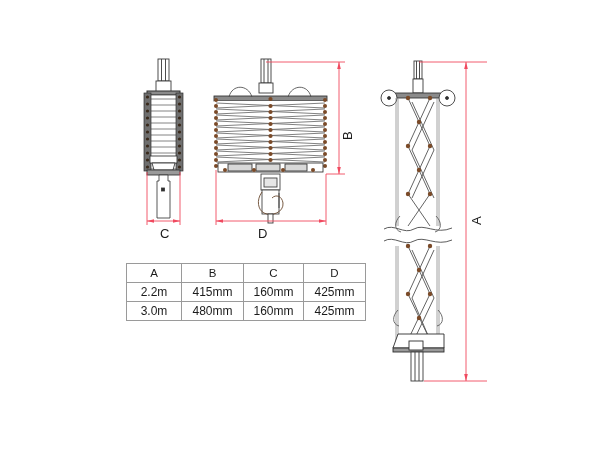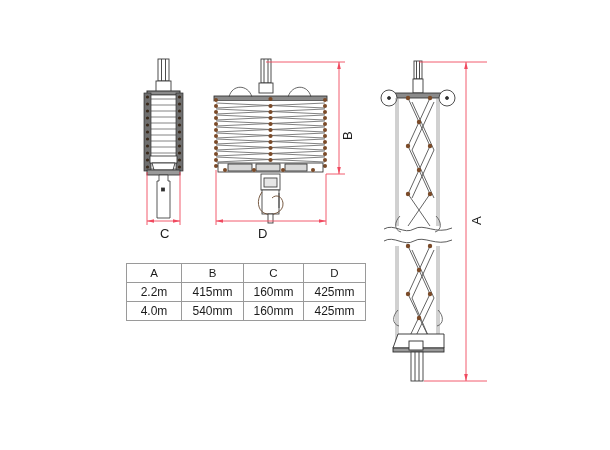--- a/index.html
+++ b/index.html
@@ -419,22 +419,22 @@
         </tr>
       </thead>
       <tbody>
         <tr>
           <td>2.2m</td>
           <td>415mm</td>
           <td>160mm</td>
           <td>425mm</td>
         </tr>
         <tr>
-          <td>4.0m</td>
-          <td>540mm</td>
+          <td>3.0m</td>
+          <td>480mm</td>
           <td>160mm</td>
           <td>425mm</td>
         </tr>
       </tbody>
     </table>
   </div>
 
 </div>
 
 </body></html>

